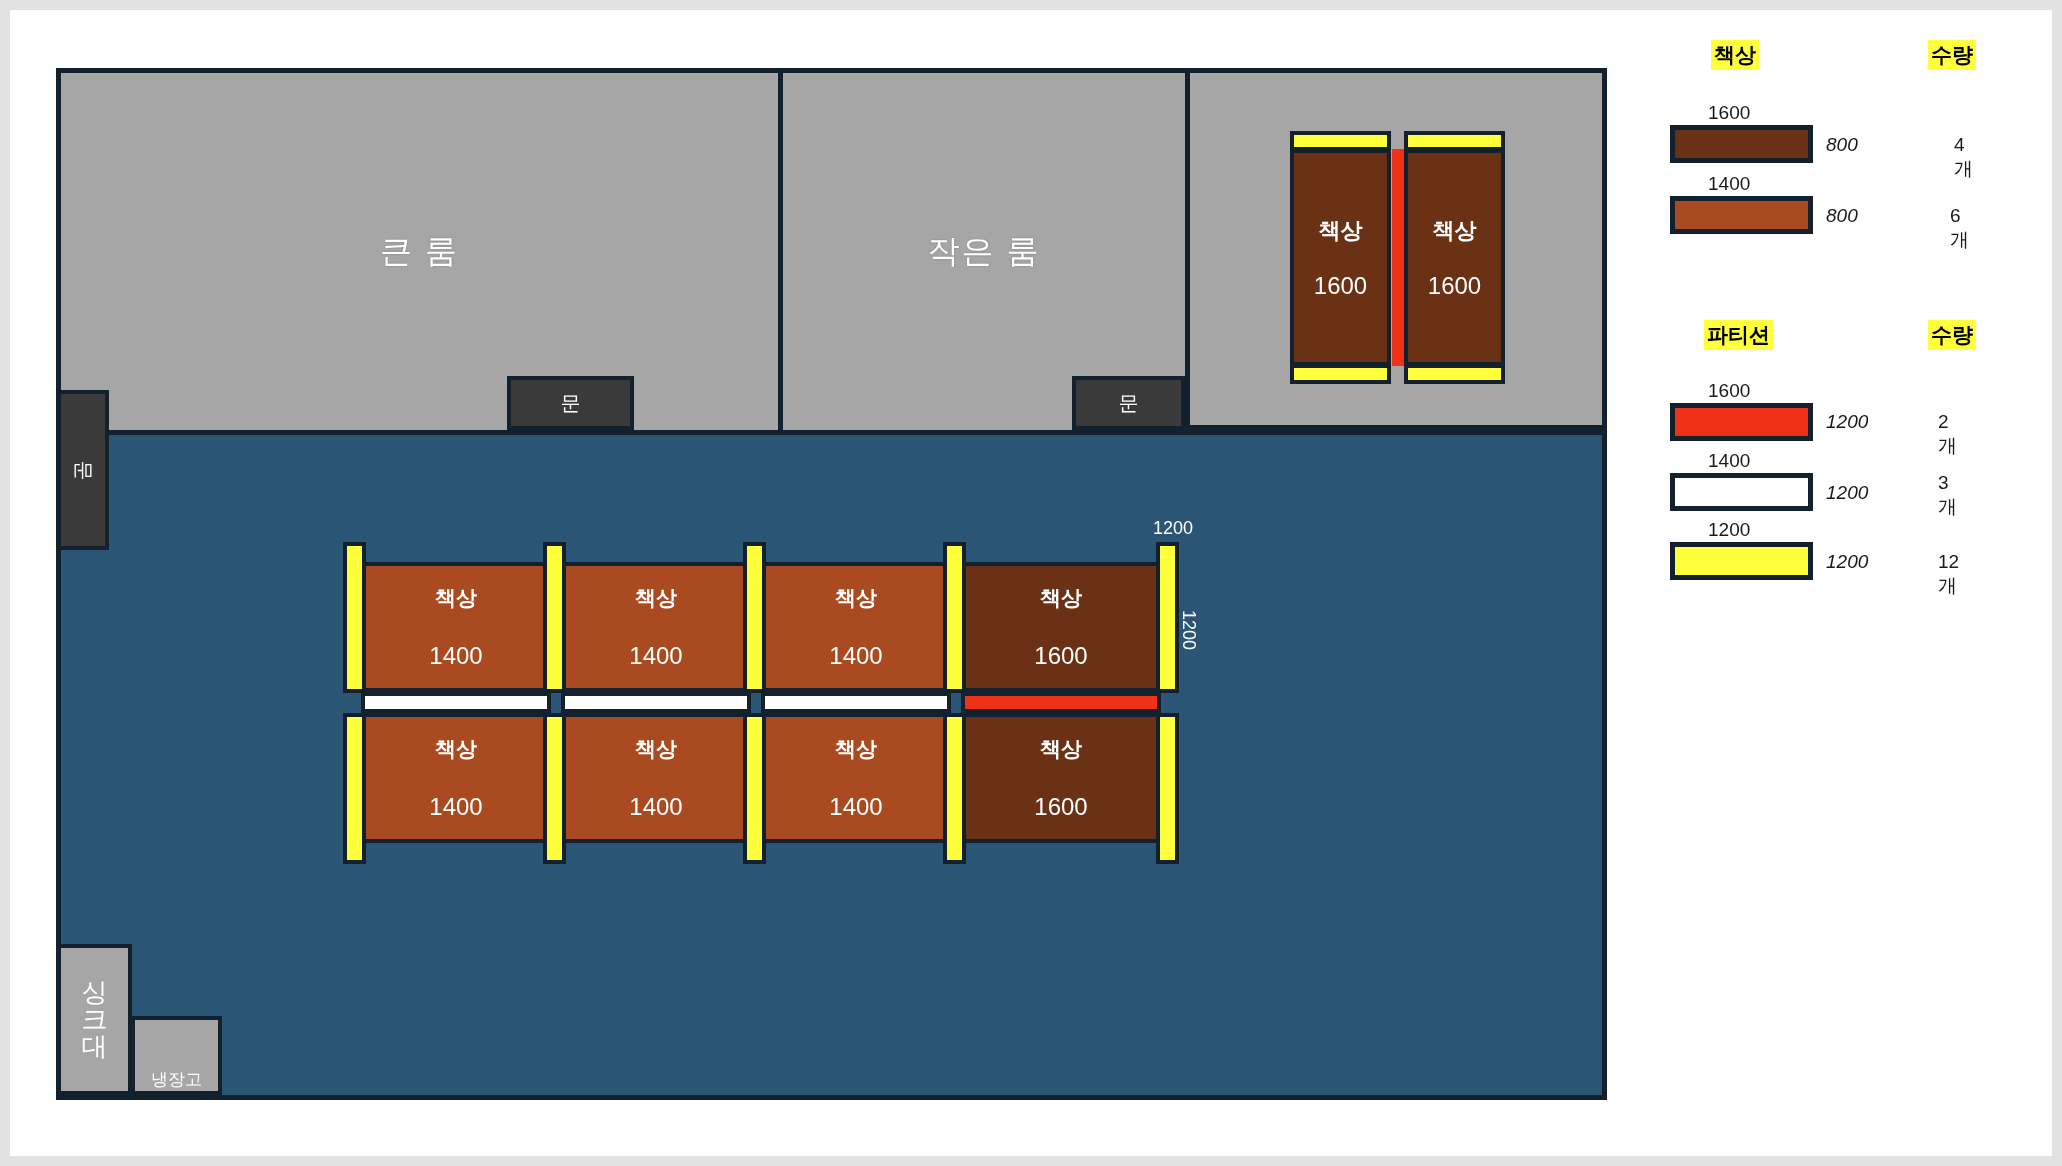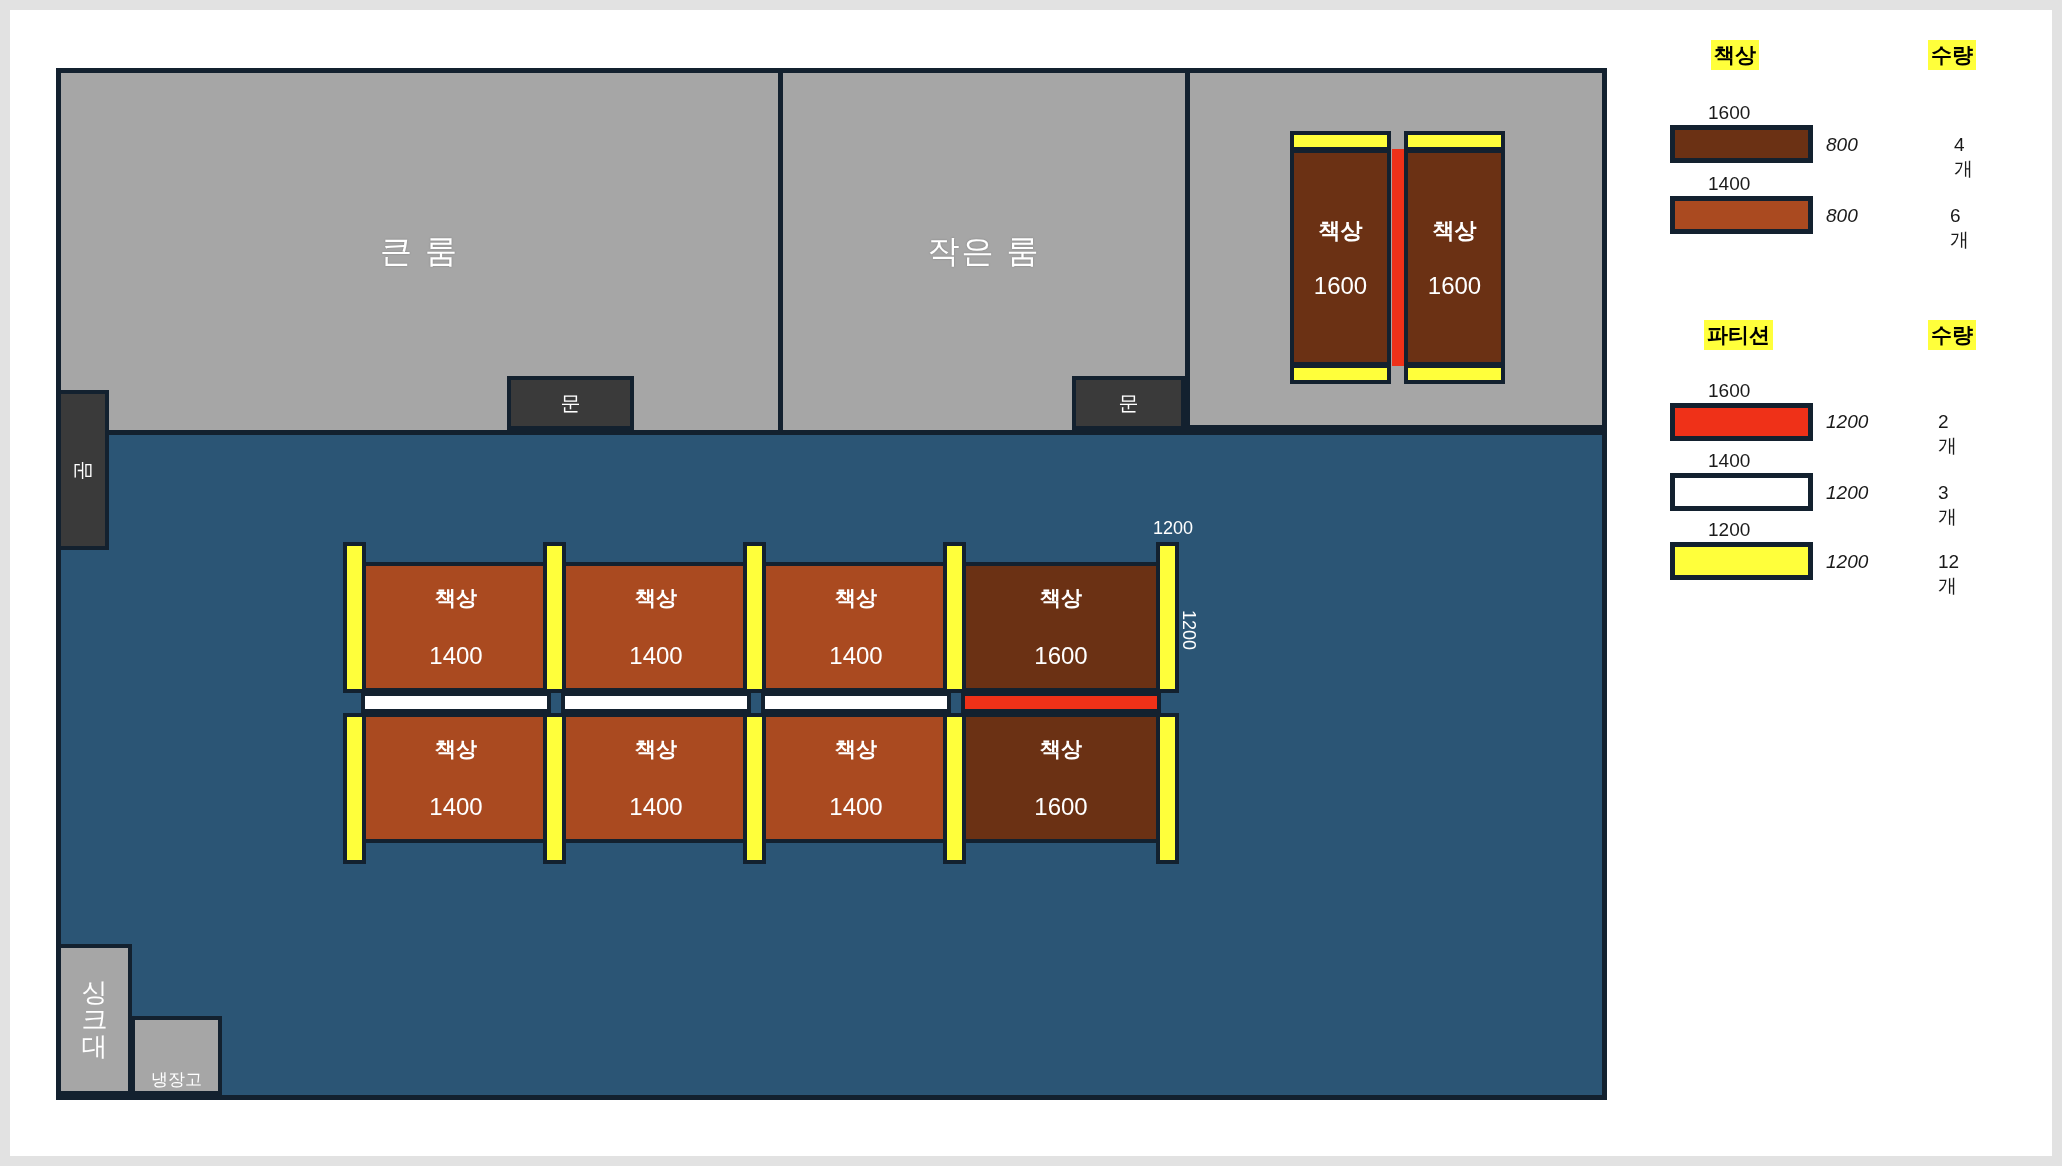--- a/index.html
+++ b/index.html
@@ -359,21 +359,21 @@
       <div class="swatch-w" style="left:38px; top:370px;">1600</div>
       <div class="swatch" style="left:0px; top:393px; background:#ef3118;"></div>
       <div class="swatch-d" style="left:156px; top:401px;">1200</div>
       <div class="swatch-q" style="left:268px; top:401px;">2개</div>
     </div>
 
     <div class="legend-row">
       <div class="swatch-w" style="left:38px; top:440px;">1400</div>
       <div class="swatch" style="left:0px; top:463px; background:#ffffff;"></div>
       <div class="swatch-d" style="left:156px; top:472px;">1200</div>
-      <div class="swatch-q" style="left:268px; top:472px;">3개</div>
+      <div class="swatch-q" style="left:268px; top:462px;">3개</div>
     </div>
 
     <div class="legend-row">
       <div class="swatch-w" style="left:38px; top:509px;">1200</div>
       <div class="swatch" style="left:0px; top:532px; background:#ffff3b;"></div>
       <div class="swatch-d" style="left:156px; top:541px;">1200</div>
       <div class="swatch-q" style="left:268px; top:541px;">12개</div>
     </div>
   </div>
 </div>

